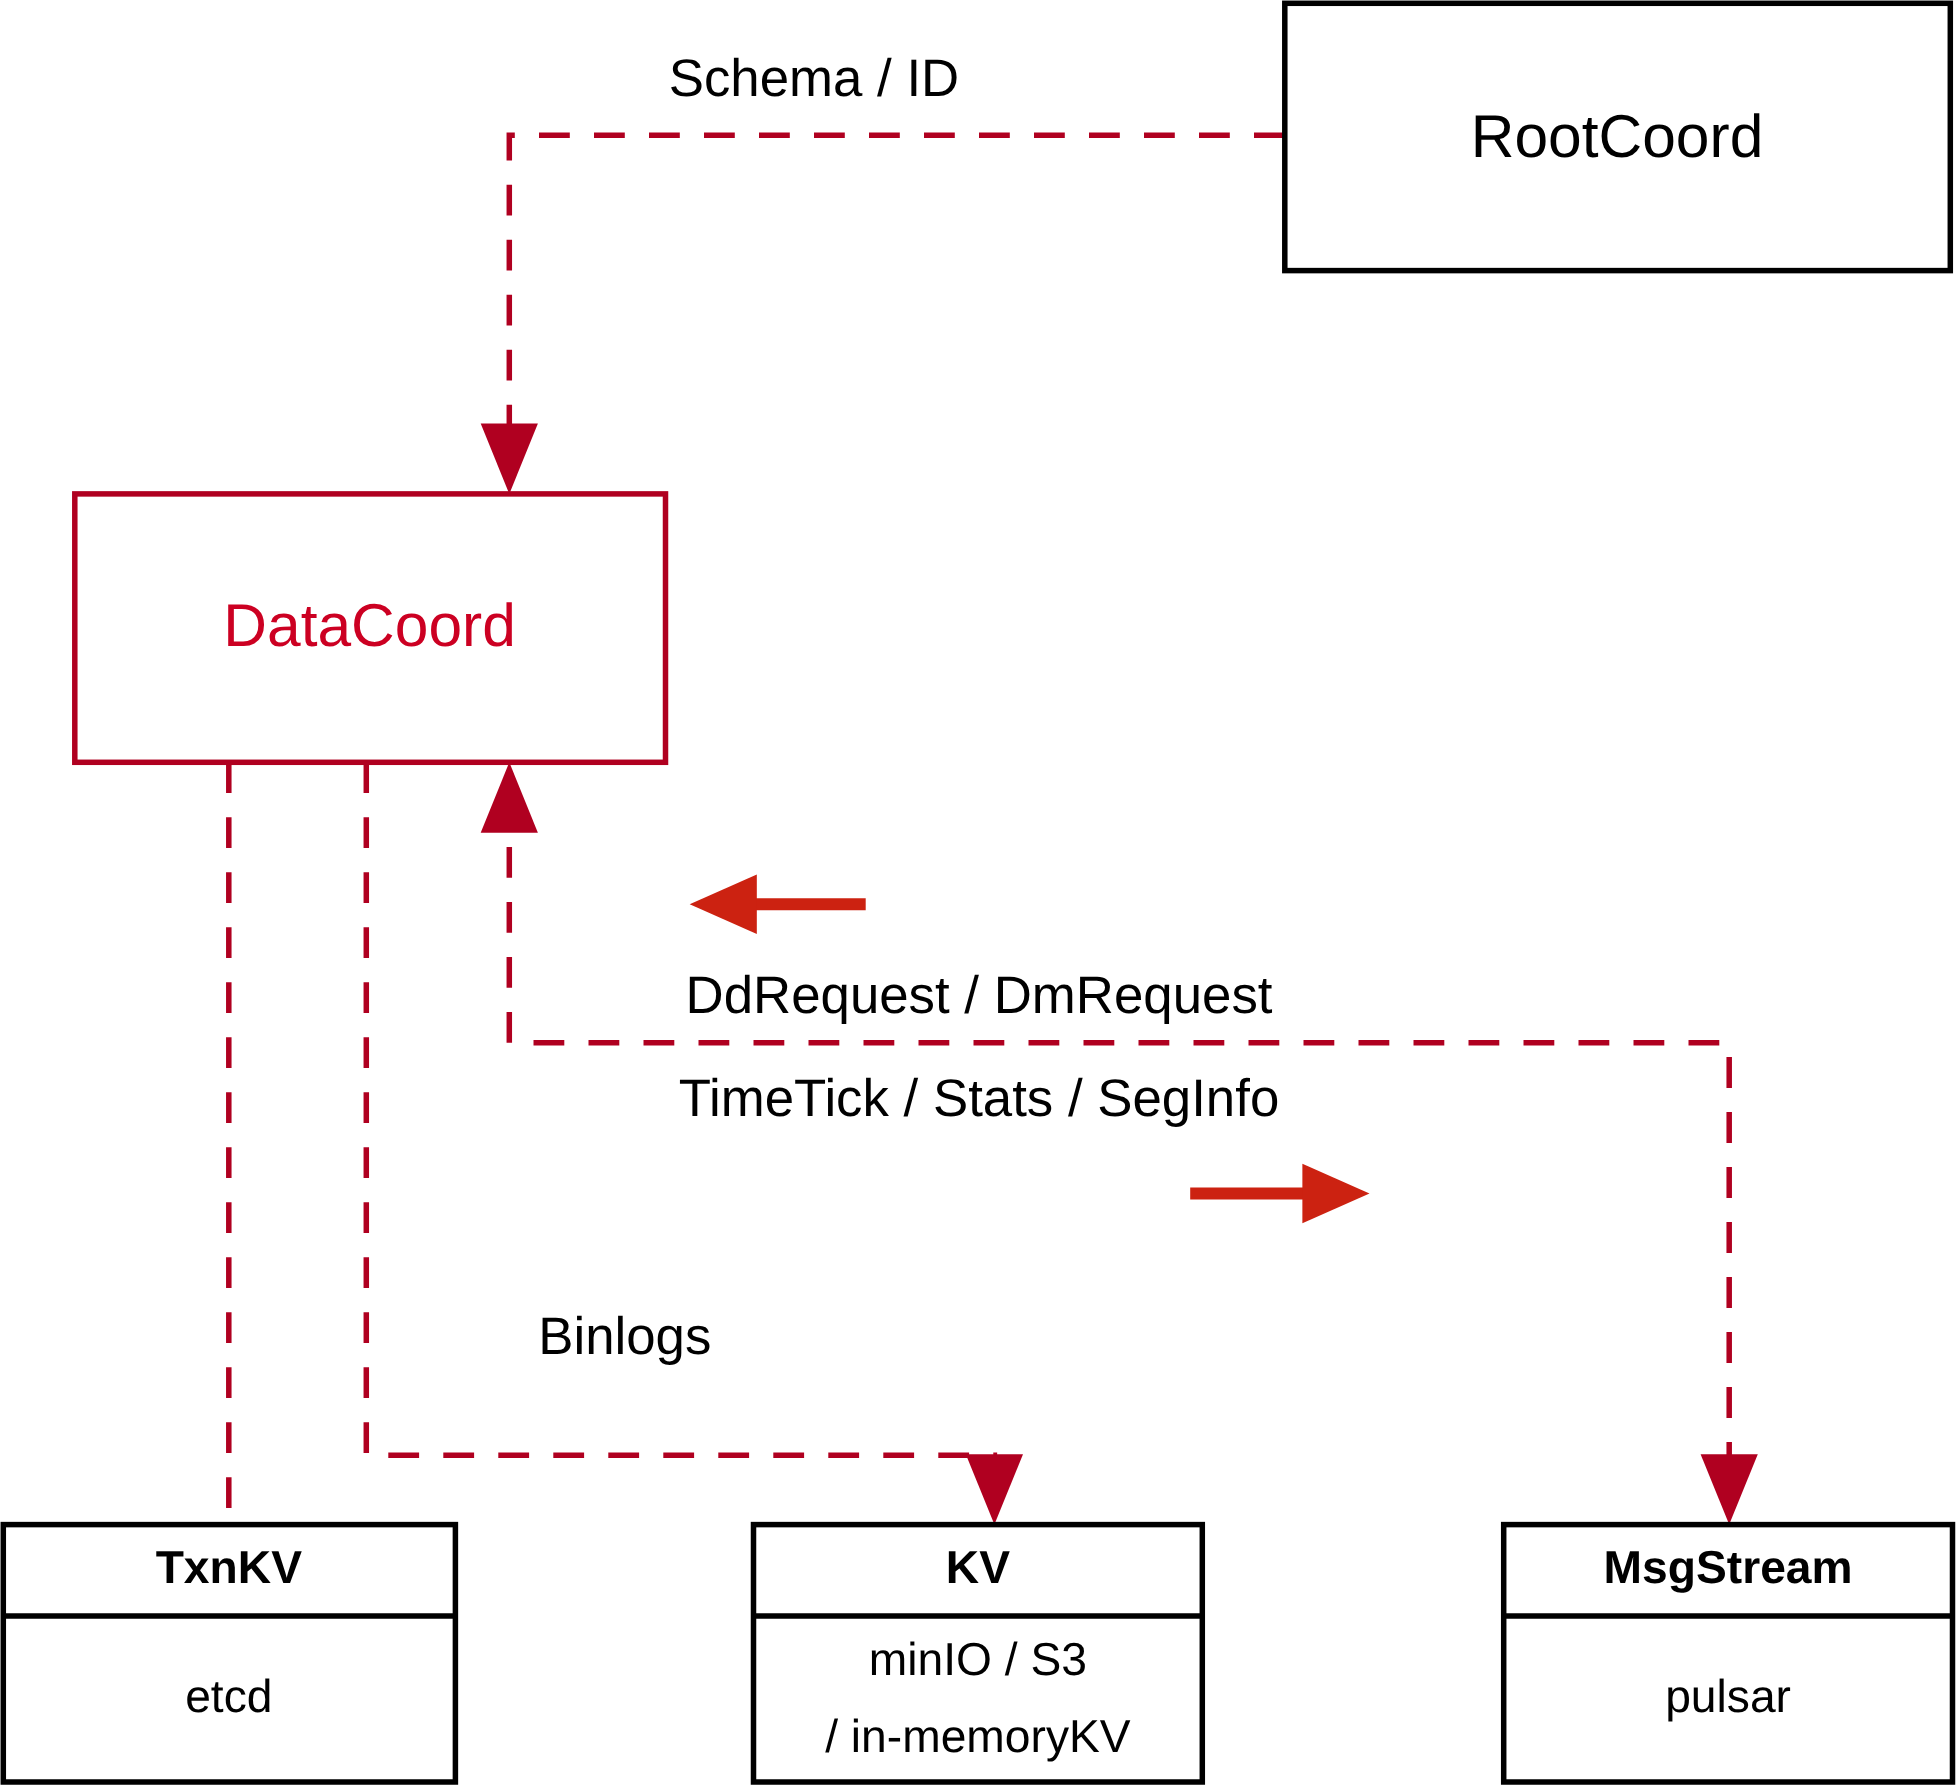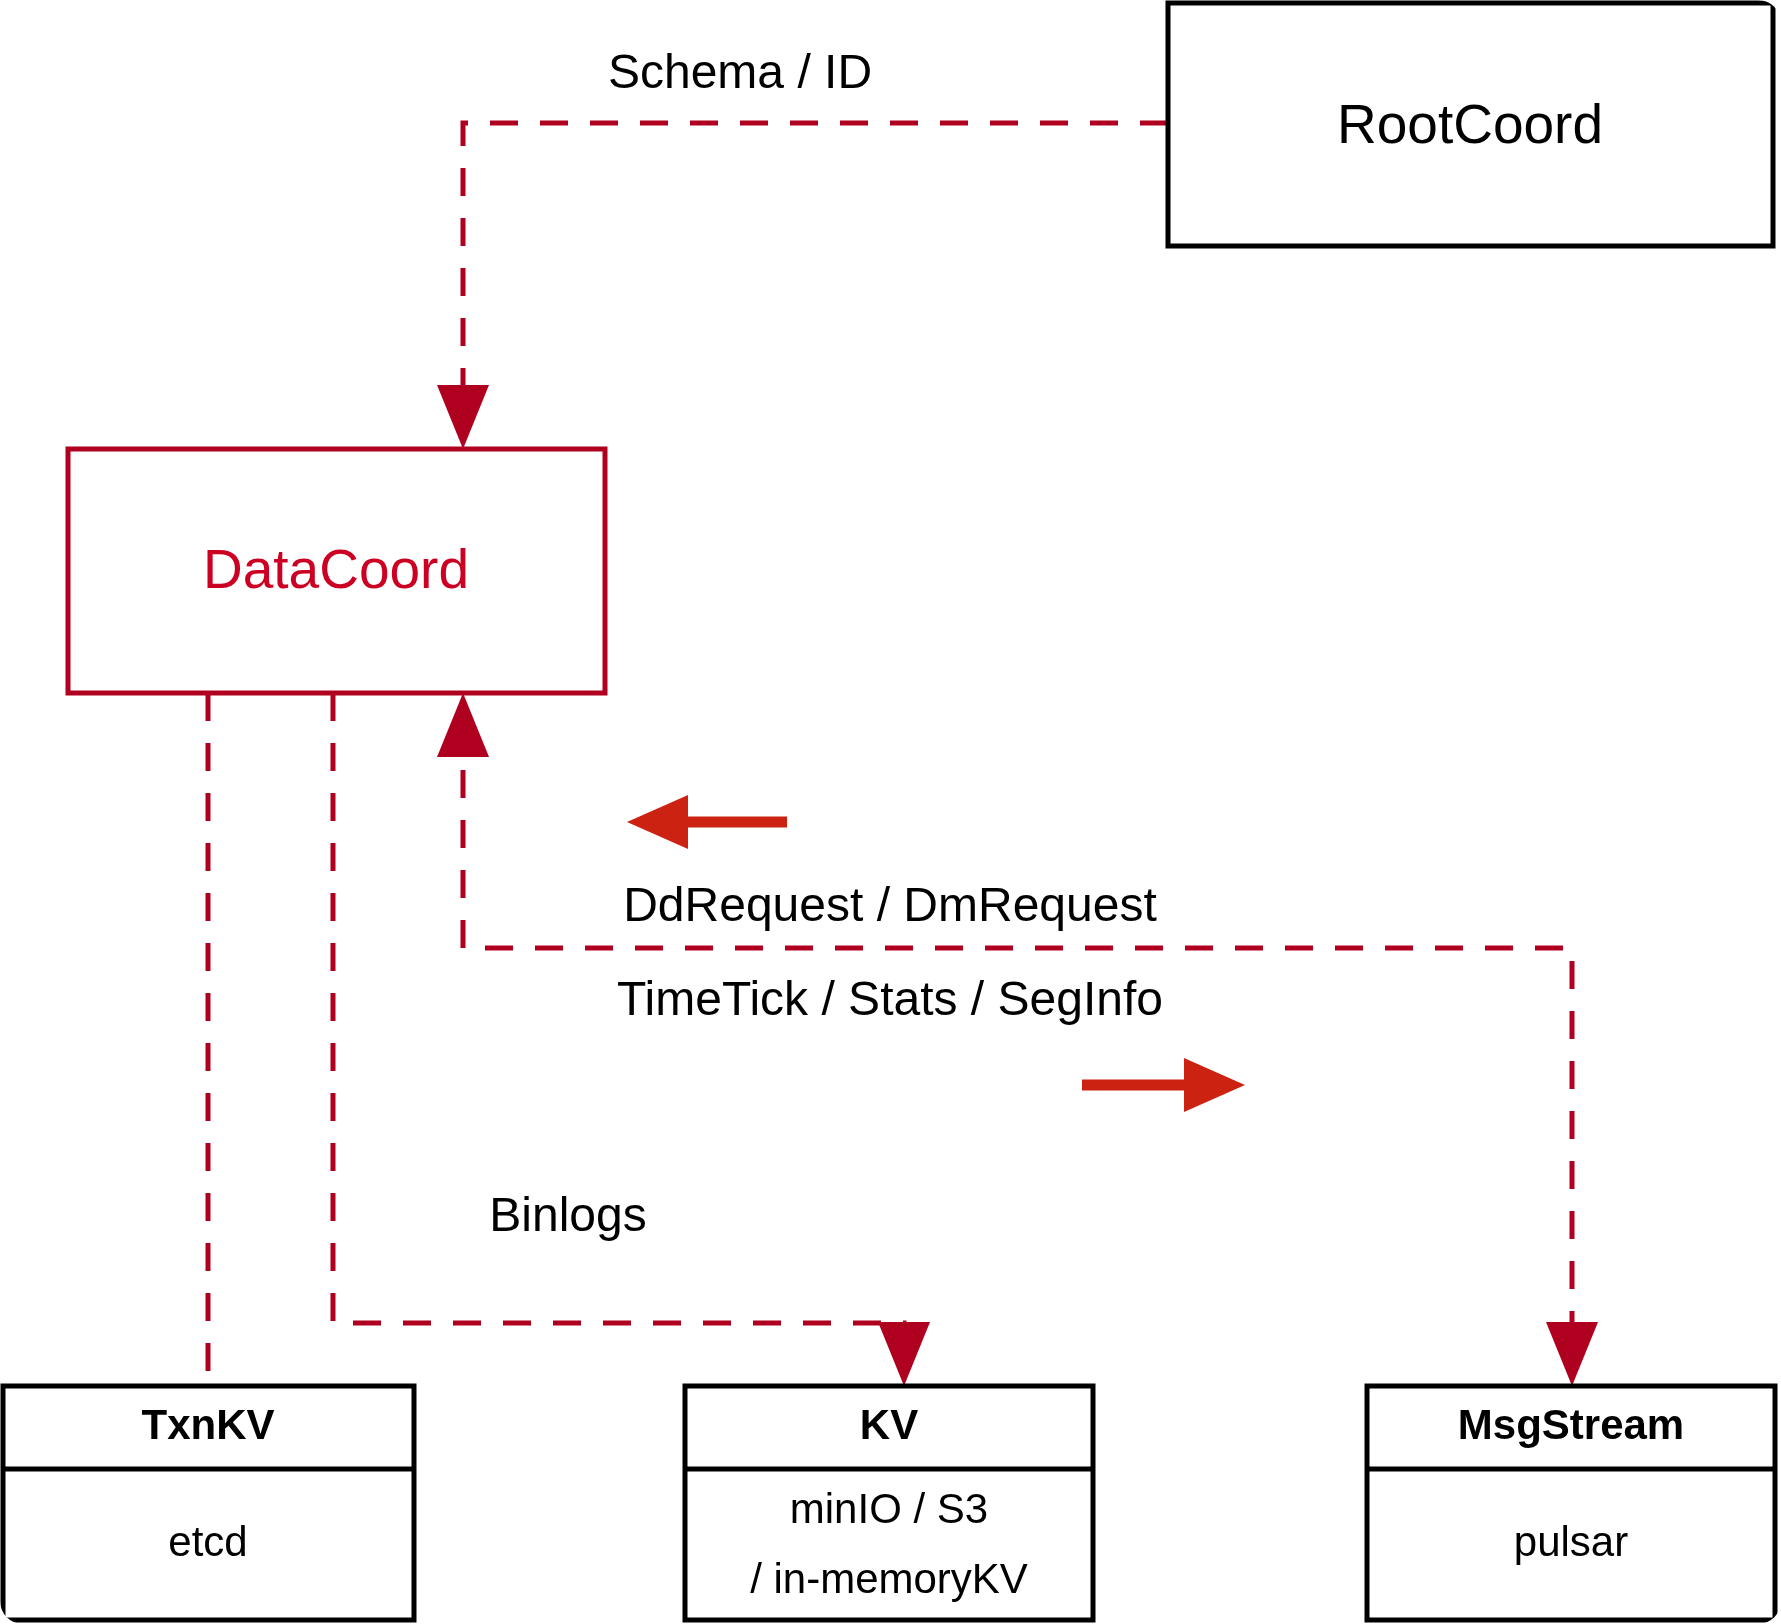--- a/index.html
+++ b/index.html
@@ -9,21 +9,20 @@
   }
   body {
     font-family: "Liberation Sans", sans-serif;
   }
   #diagram-root {
     position: relative;
     width: 1781px;
     height: 1624px;
     background: #ffffff;
     overflow: hidden;
-    border-radius: 23px;
   }
   svg.canvas {
     position: absolute;
     left: 0;
     top: 0;
     width: 1781px;
     height: 1624px;
   }
   .box-black {
     fill: #ffffff;

